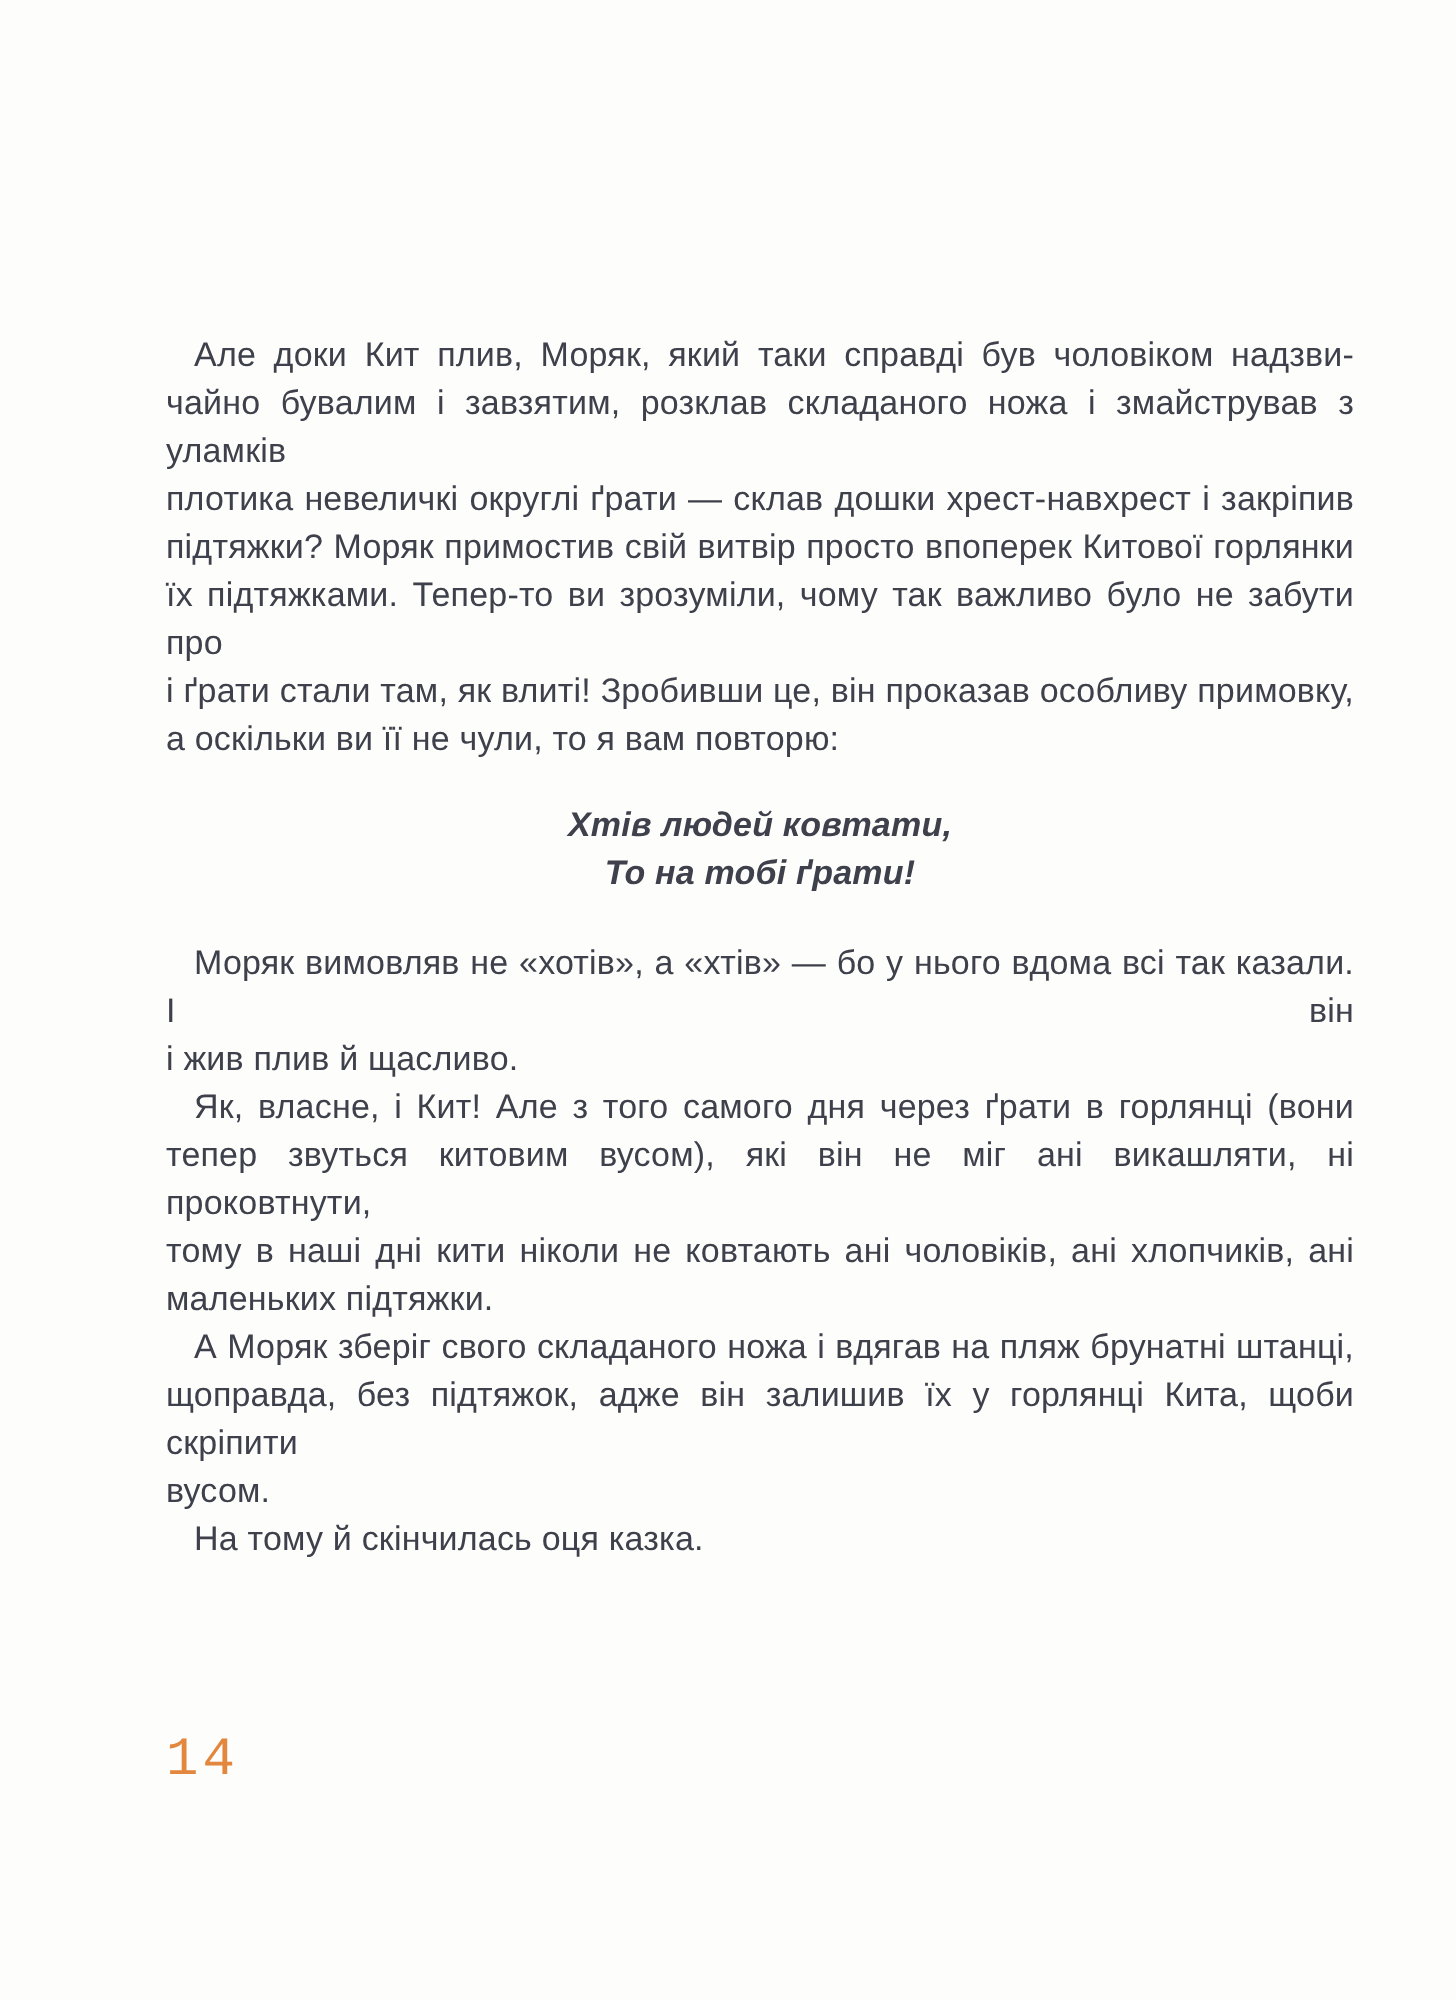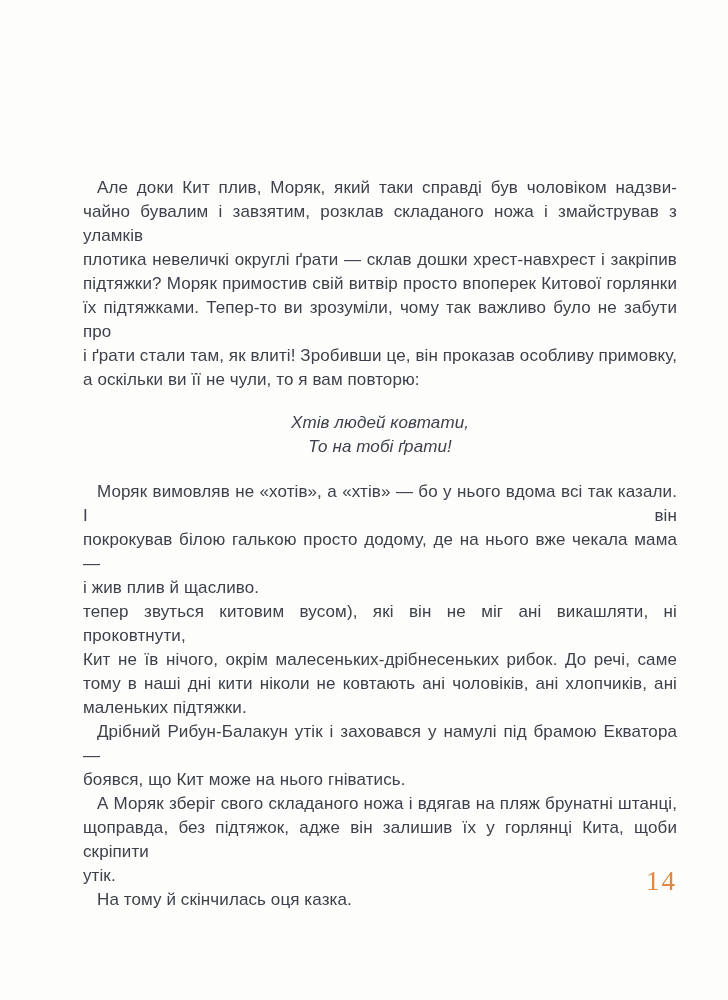--- a/index.html
+++ b/index.html
@@ -14,21 +14,21 @@
     font-family: "Liberation Sans", "DejaVu Sans", sans-serif;
     overflow: hidden;
   }
   .page {
     position: absolute;
     inset: 0;
   }
   .text-block {
     position: absolute;
     left: 83px;
-    top: 176px;
+    top: 166px;
     width: 594px;
     font-size: 17px;
     line-height: 24px;
     letter-spacing: 0.1px;
   }
   .para {
     margin: 0;
     padding: 0;
   }
   .para.body .line {
@@ -37,38 +37,38 @@
   }
   .para.body .line.last {
     text-align-last: left;
   }
   .para.body .line.first {
     text-indent: 14px;
   }
   .para.verse {
     margin: 19px 0 21px 0;
     font-style: italic;
-    font-weight: normal;
+    font-weight: bold;
   }
   .para.verse .line {
     text-align: center;
     text-align-last: center;
   }
   .it {
   }
   .page-number {
     position: absolute;
     left: 83px;
     top: 866px;
     width: 594px;
-    text-align: right;
+    text-align: left;
     font-size: 27px;
     font-weight: 500;
     letter-spacing: 2px;
-    font-family: Liberation Serif, serif;
+    font-family: Liberation Mono, monospace;
   }
 </style>
 </head>
 <body style="background: rgb(253, 253, 251);">
 
 <div class="page">
   <div class="text-block" style="color: rgb(62, 65, 75);">
       <div class="para body">
         <div class="line first"><span>Але доки Кит плив, Моряк, який таки справді був чоловіком надзви-</span></div>
         <div class="line"><span>чайно бувалим і завзятим, розклав складаного ножа і змайстрував з уламків</span></div>
@@ -77,36 +77,31 @@
         <div class="line"><span>їх підтяжками. Тепер-то ви зрозуміли, чому так важливо було не забути про</span></div>
         <div class="line"><span>і ґрати стали там, як влиті! Зробивши це, він проказав особливу примовку,</span></div>
         <div class="line last"><span>а оскільки ви її не чули, то я вам повторю:</span></div>
       </div>
       <div class="para verse">
         <div class="line"><span>Хтів людей ковтати,</span></div>
         <div class="line last"><span>То на тобі ґрати!</span></div>
       </div>
       <div class="para body">
         <div class="line first"><span>Моряк вимовляв не «хотів», а «хтів» — бо у нього вдома всі так казали. І він</span></div>
-        <div class="line"><span>покрокував білою галькою просто додому, де на нього вже чекала мама —</span></div>
         <div class="line last"><span>і жив плив й щасливо.</span></div>
       </div>
       <div class="para body">
+        <div class="line first"><span>Як, власне, і Кит! Але з того самого дня через ґрати в горлянці (вони</span></div>
         <div class="line"><span>тепер звуться </span><span class="it">китовим вусом</span><span>), які він не міг ані викашляти, ні проковтнути,</span></div>
-        <div class="line"><span>Кит не їв нічого, окрім малесеньких-дрібнесеньких рибок. До речі, саме</span></div>
         <div class="line"><span>тому в наші дні кити ніколи не ковтають ані чоловіків, ані хлопчиків, ані</span></div>
         <div class="line last"><span>маленьких підтяжки.</span></div>
       </div>
       <div class="para body">
-        <div class="line first"><span>Дрібний Рибун-Балакун утік і заховався у намулі під брамою Екватора —</span></div>
-        <div class="line last"><span>боявся, що Кит може на нього гніватись.</span></div>
-      </div>
-      <div class="para body">
         <div class="line first"><span>А Моряк зберіг свого складаного ножа і вдягав на пляж брунатні штанці,</span></div>
         <div class="line"><span>щоправда, без підтяжок, адже він залишив їх у горлянці Кита, щоби скріпити</span></div>
-        <div class="line last"><span>утік.</span></div>
+        <div class="line last"><span>вусом.</span></div>
       </div>
       <div class="para body">
         <div class="line first last"><span>На тому й скінчилась </span><span class="it">оця казка.</span></div>
       </div>
     </div>
   <div class="page-number" style="color: rgb(226, 135, 61);">14</div>
 </div>
 
 </body></html>

